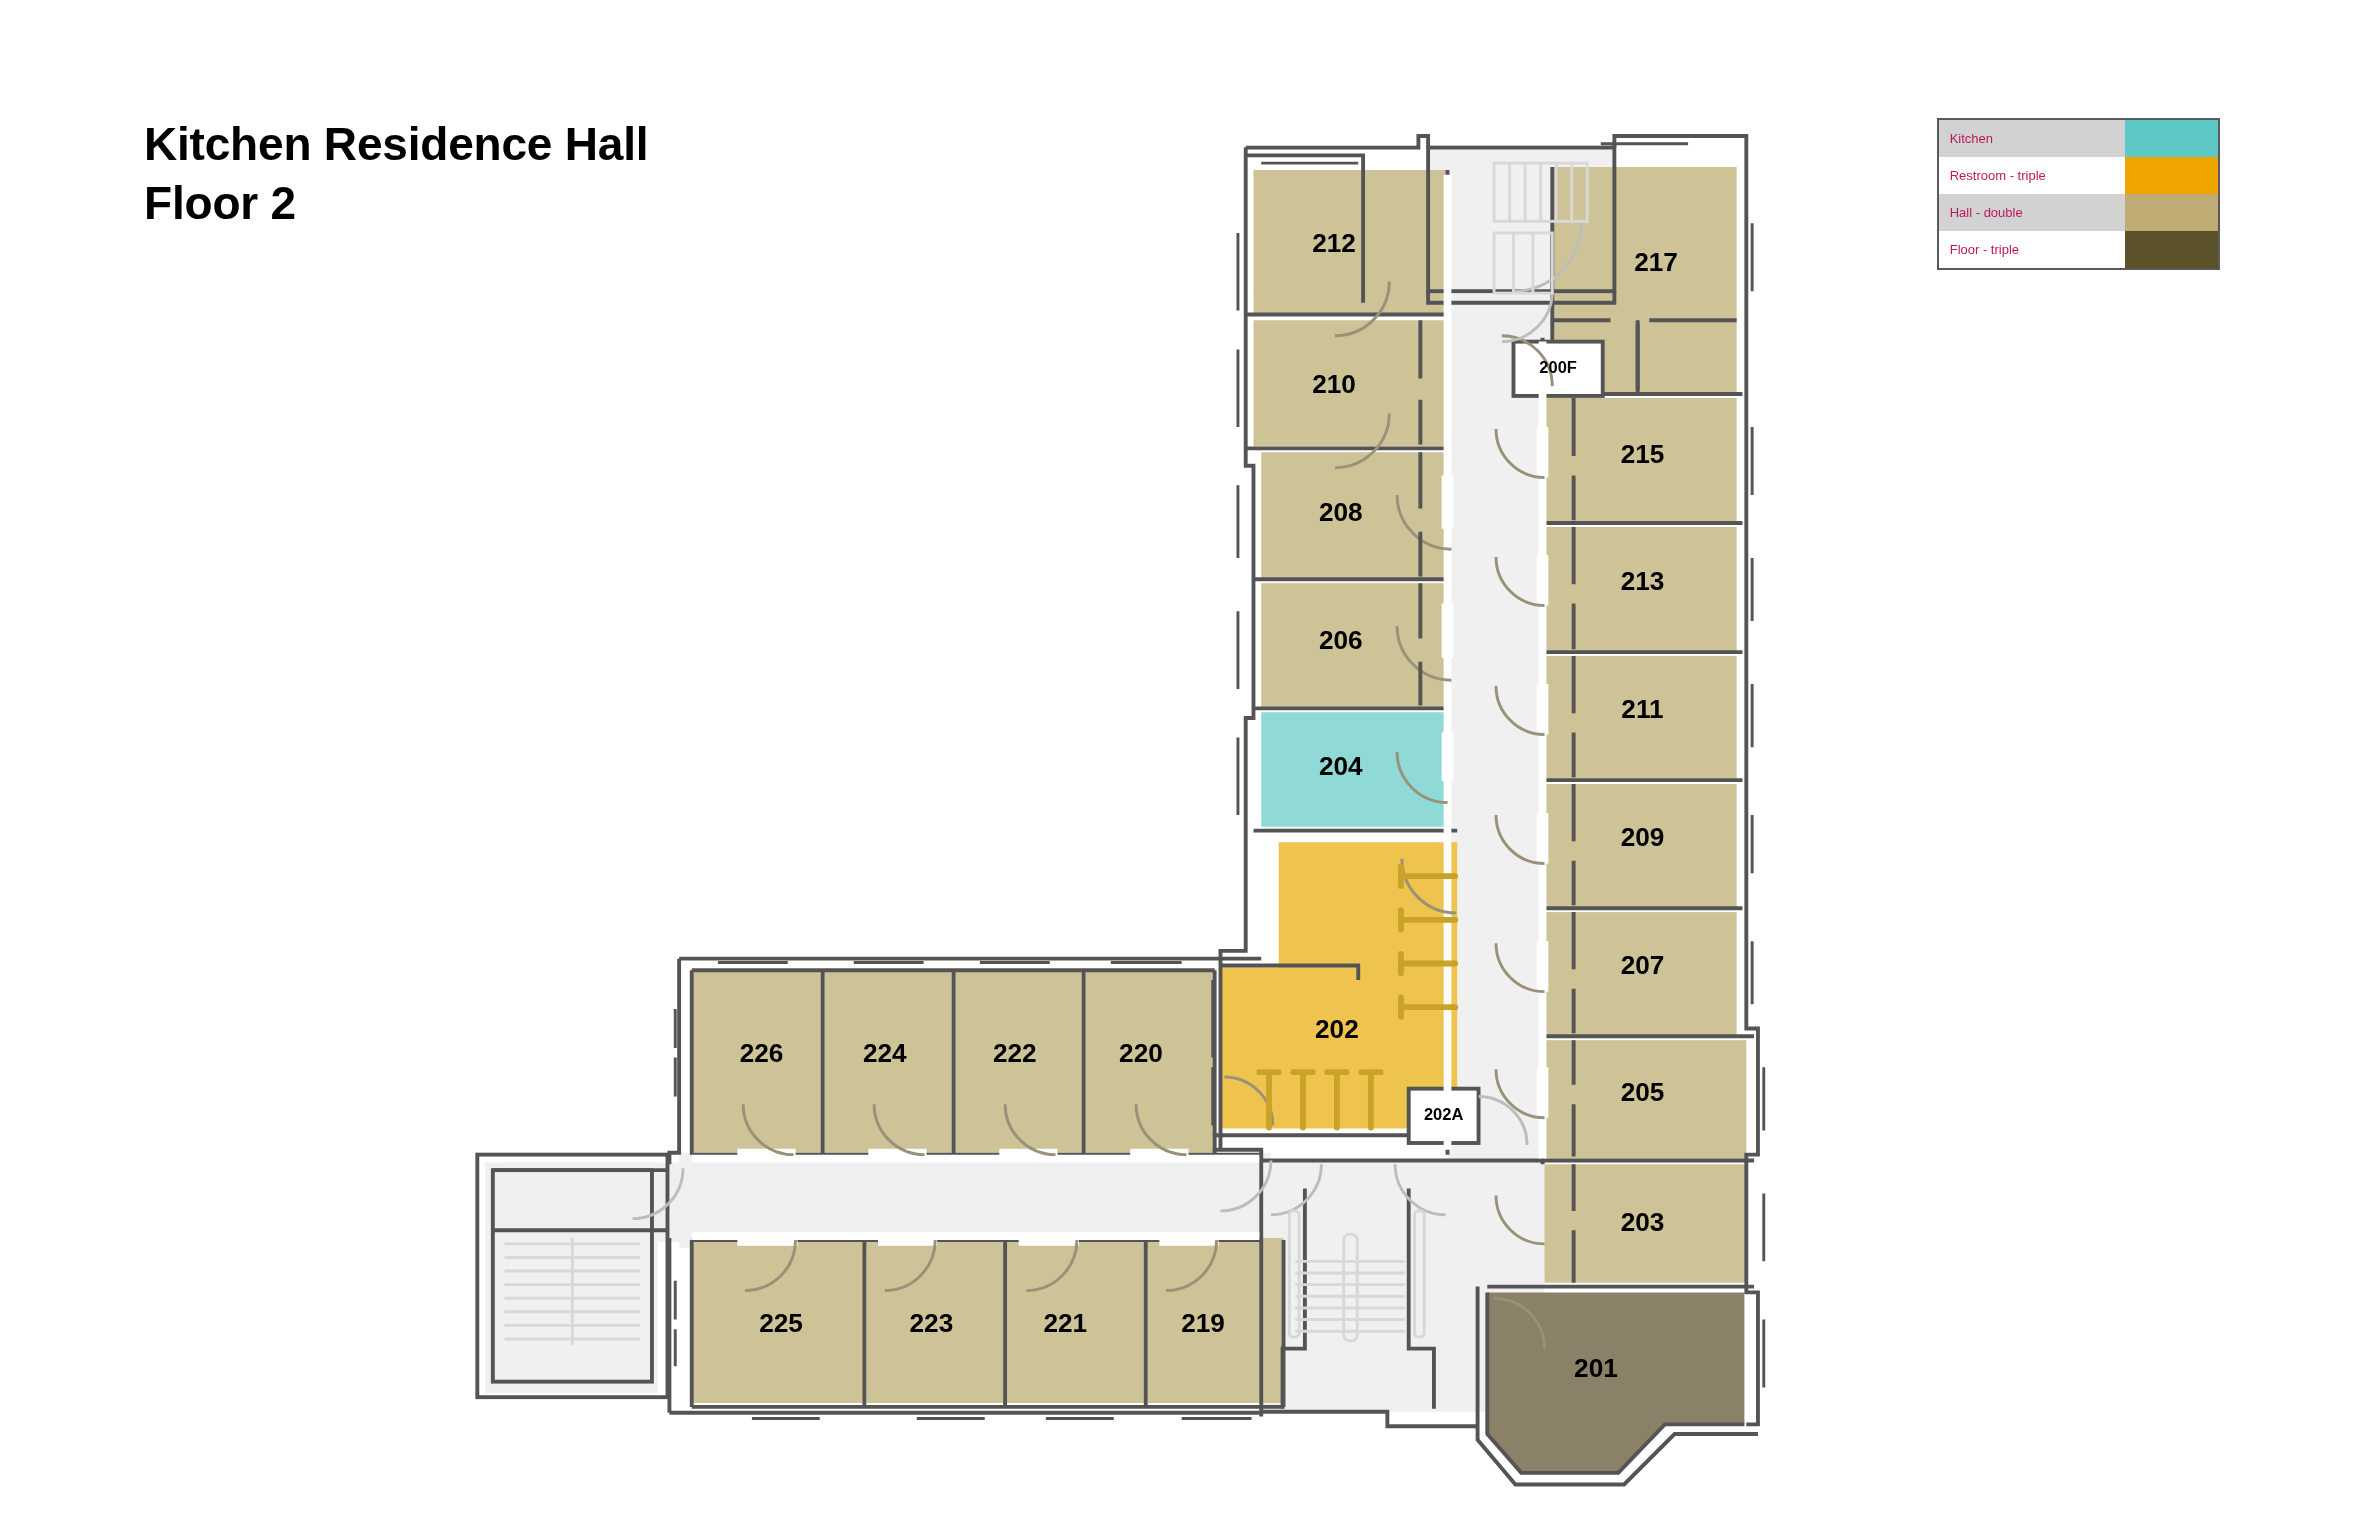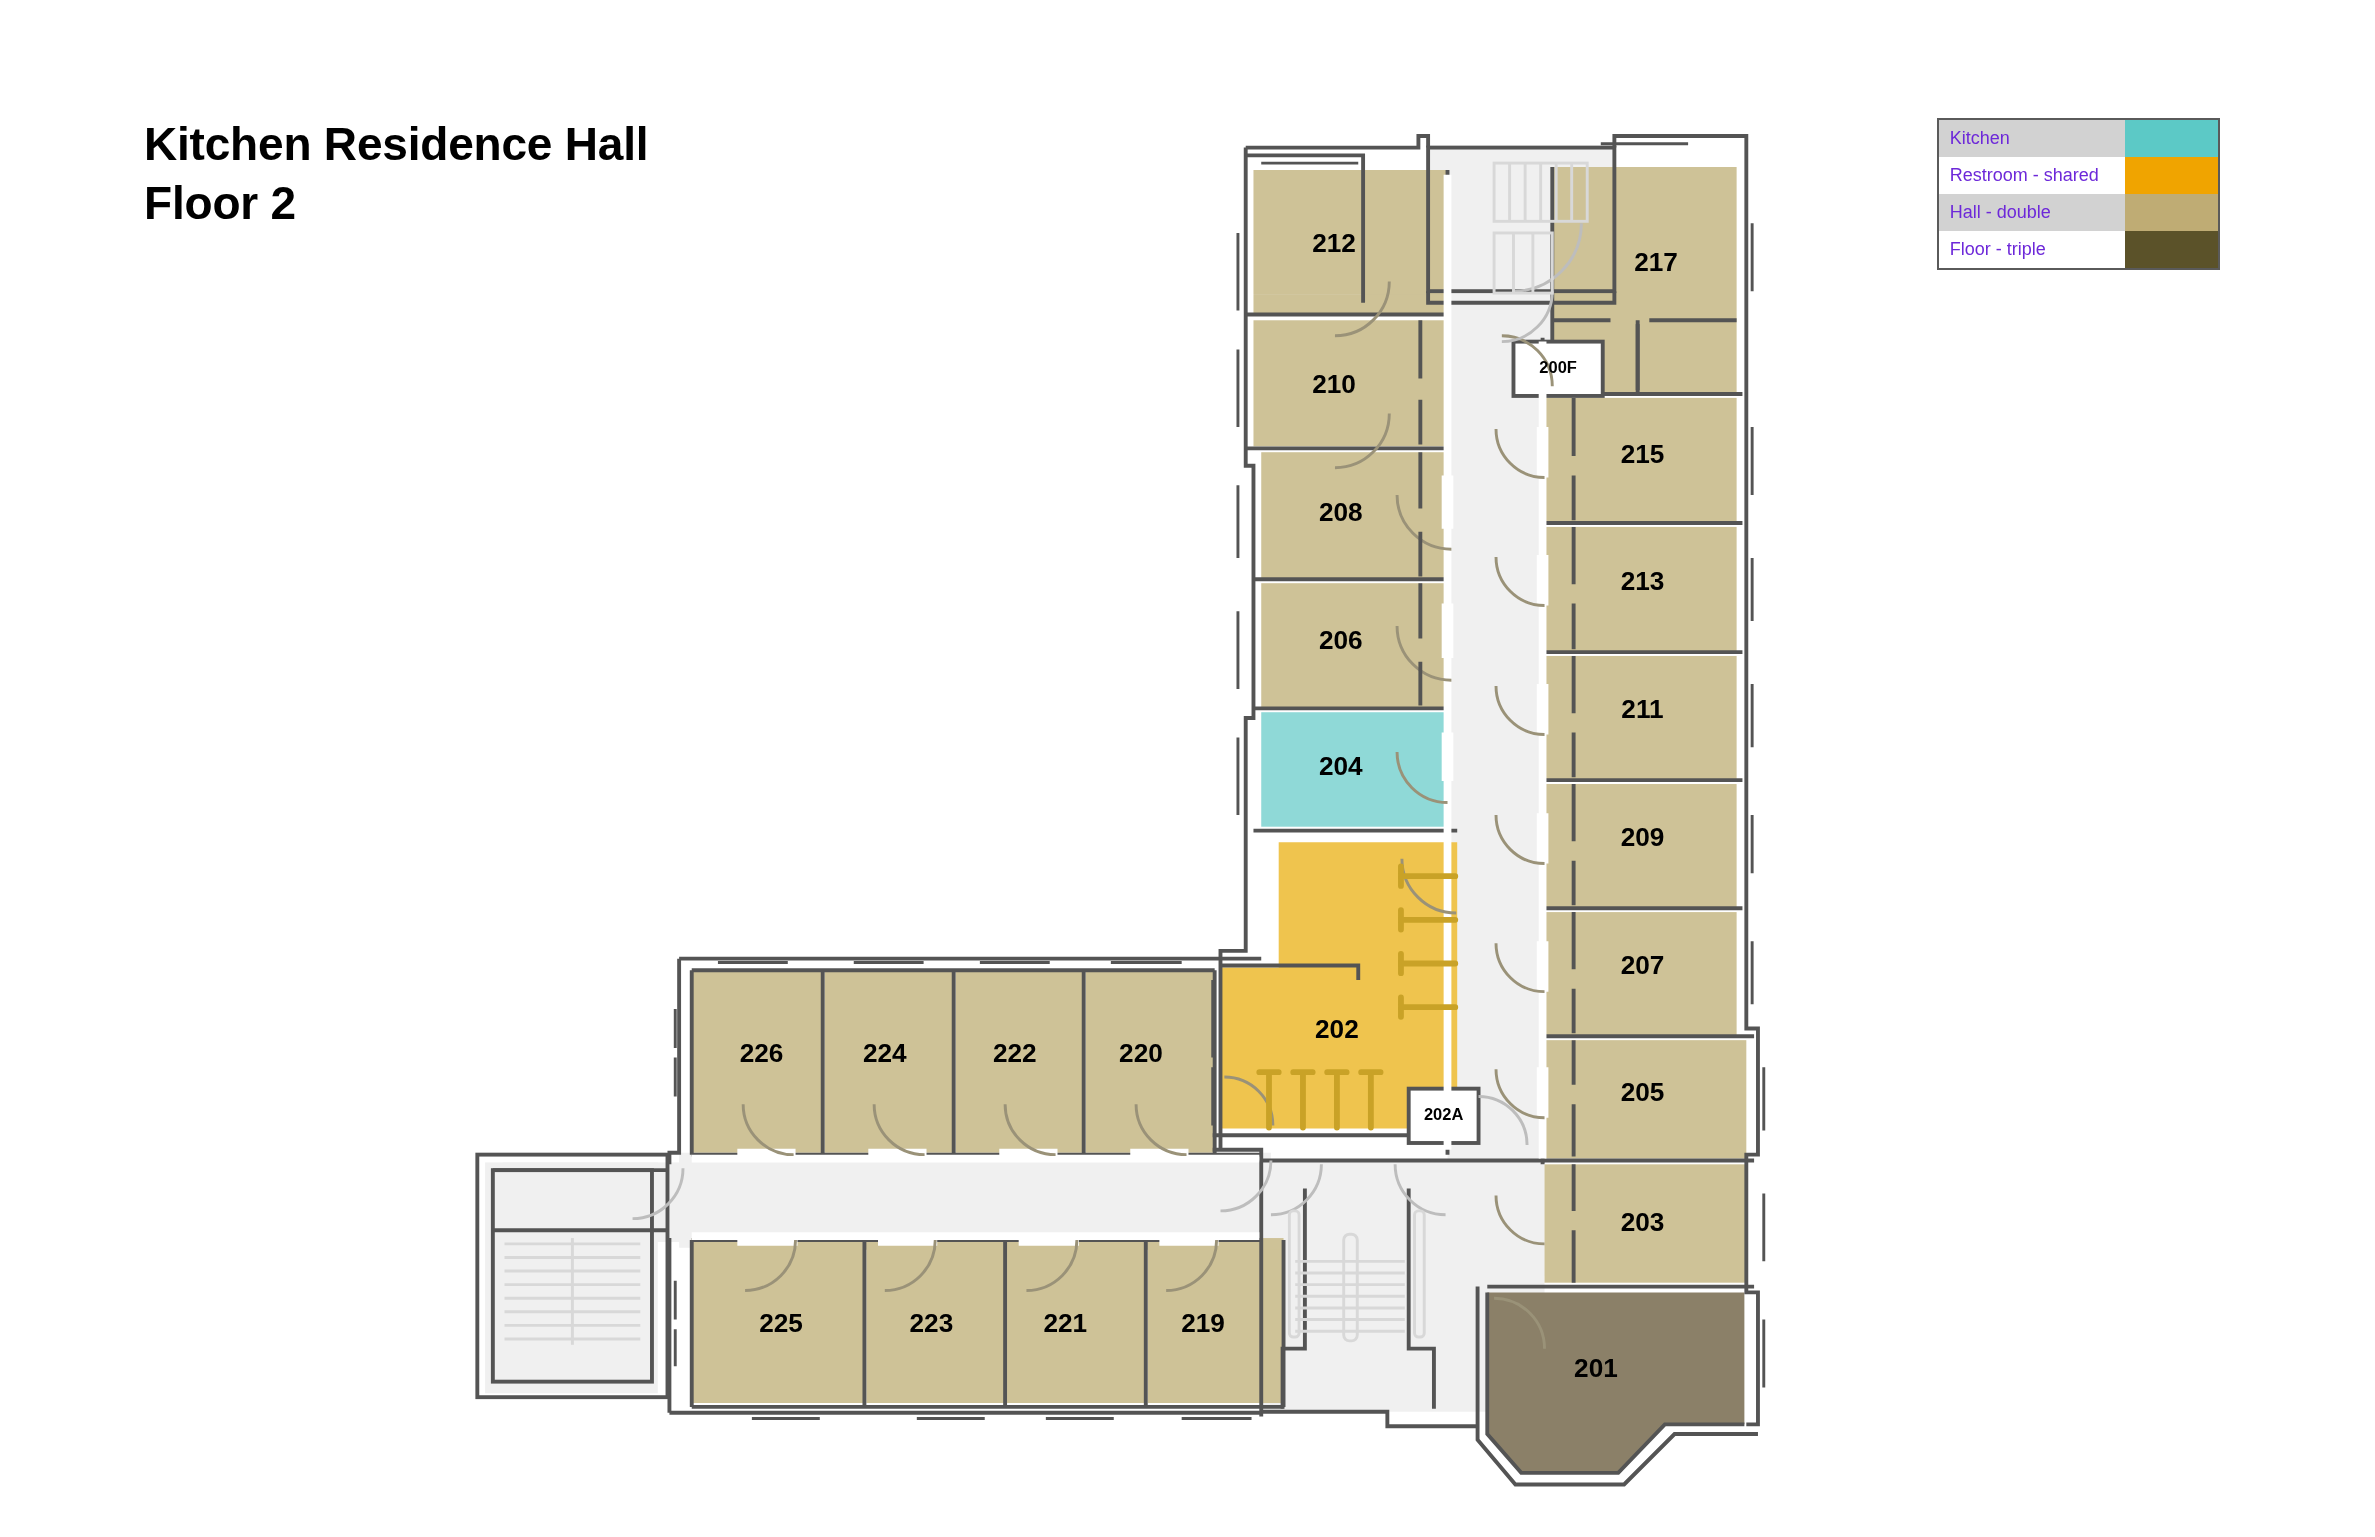--- a/index.html
+++ b/index.html
@@ -42,22 +42,22 @@
   }
   .legend-row {
     display: flex;
     align-items: stretch;
     min-height: 37px;
   }
   .legend-row.alt { background: #d2d2d2; }
   .legend-label {
     flex: 1 1 auto;
     padding: 4.9px 0 4.9px 10.7px;
-    font-size: 18px;
-    color: #6d28d9;
+    font-size: 13px;
+    color: #be185d;
     line-height: 1.22;
     display: flex;
     align-items: center;
   }
   .legend-swatch {
     flex: 0 0 93px;
     width: 93px;
   }
 
   
@@ -88,21 +88,21 @@
   <div class="tline">Kitchen Residence Hall</div>
   <div class="tline">Floor 2</div>
 </div>
 
 <div id="legend">
   <div class="legend-row alt">
     <div class="legend-label">Kitchen</div>
     <div class="legend-swatch" style="background: rgb(92, 201, 198);"></div>
   </div>
   <div class="legend-row">
-    <div class="legend-label">Restroom - shared</div>
+    <div class="legend-label">Restroom - triple</div>
     <div class="legend-swatch" style="background: rgb(240, 164, 0);"></div>
   </div>
   <div class="legend-row alt">
     <div class="legend-label">Hall - double</div>
     <div class="legend-swatch" style="background: rgb(191, 172, 116);"></div>
   </div>
   <div class="legend-row">
     <div class="legend-label">Floor - triple</div>
     <div class="legend-swatch" style="background: rgb(91, 82, 41);"></div>
   </div>

